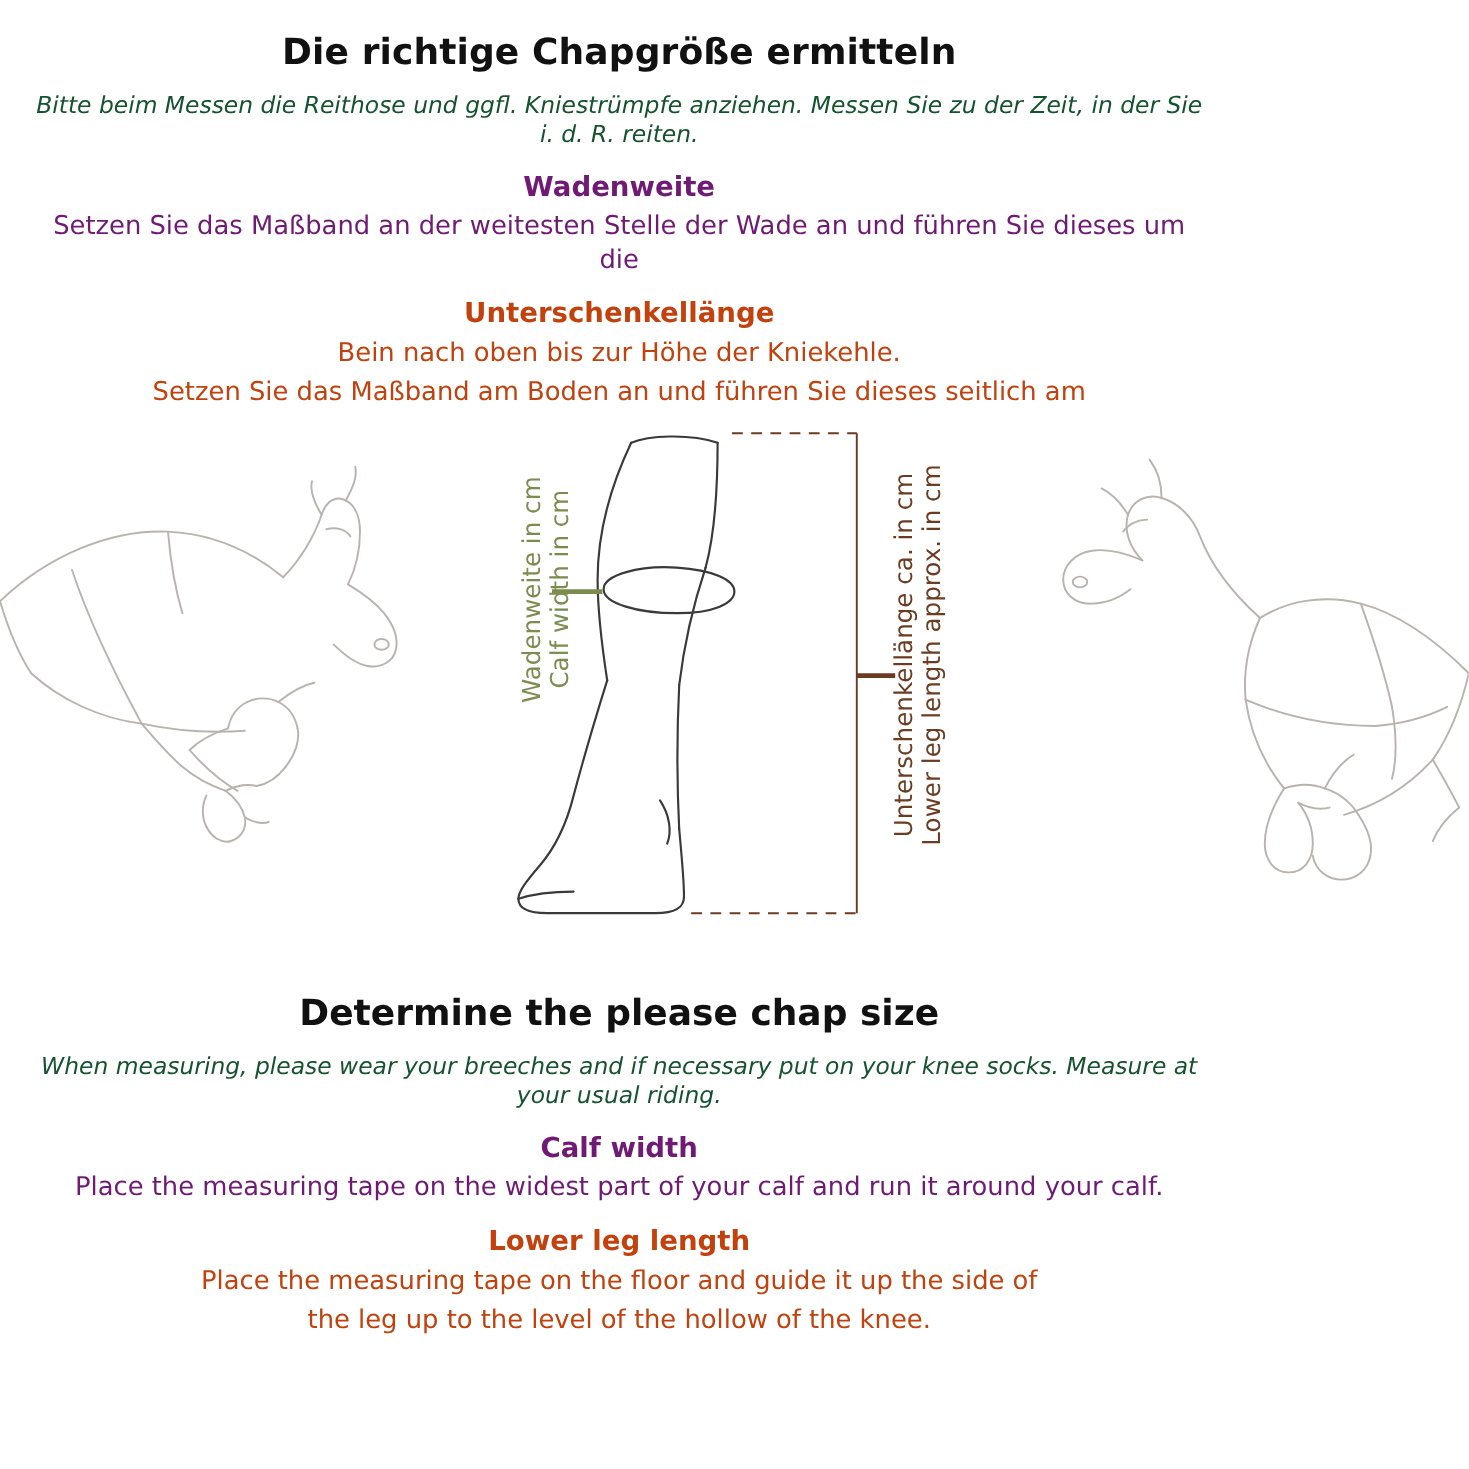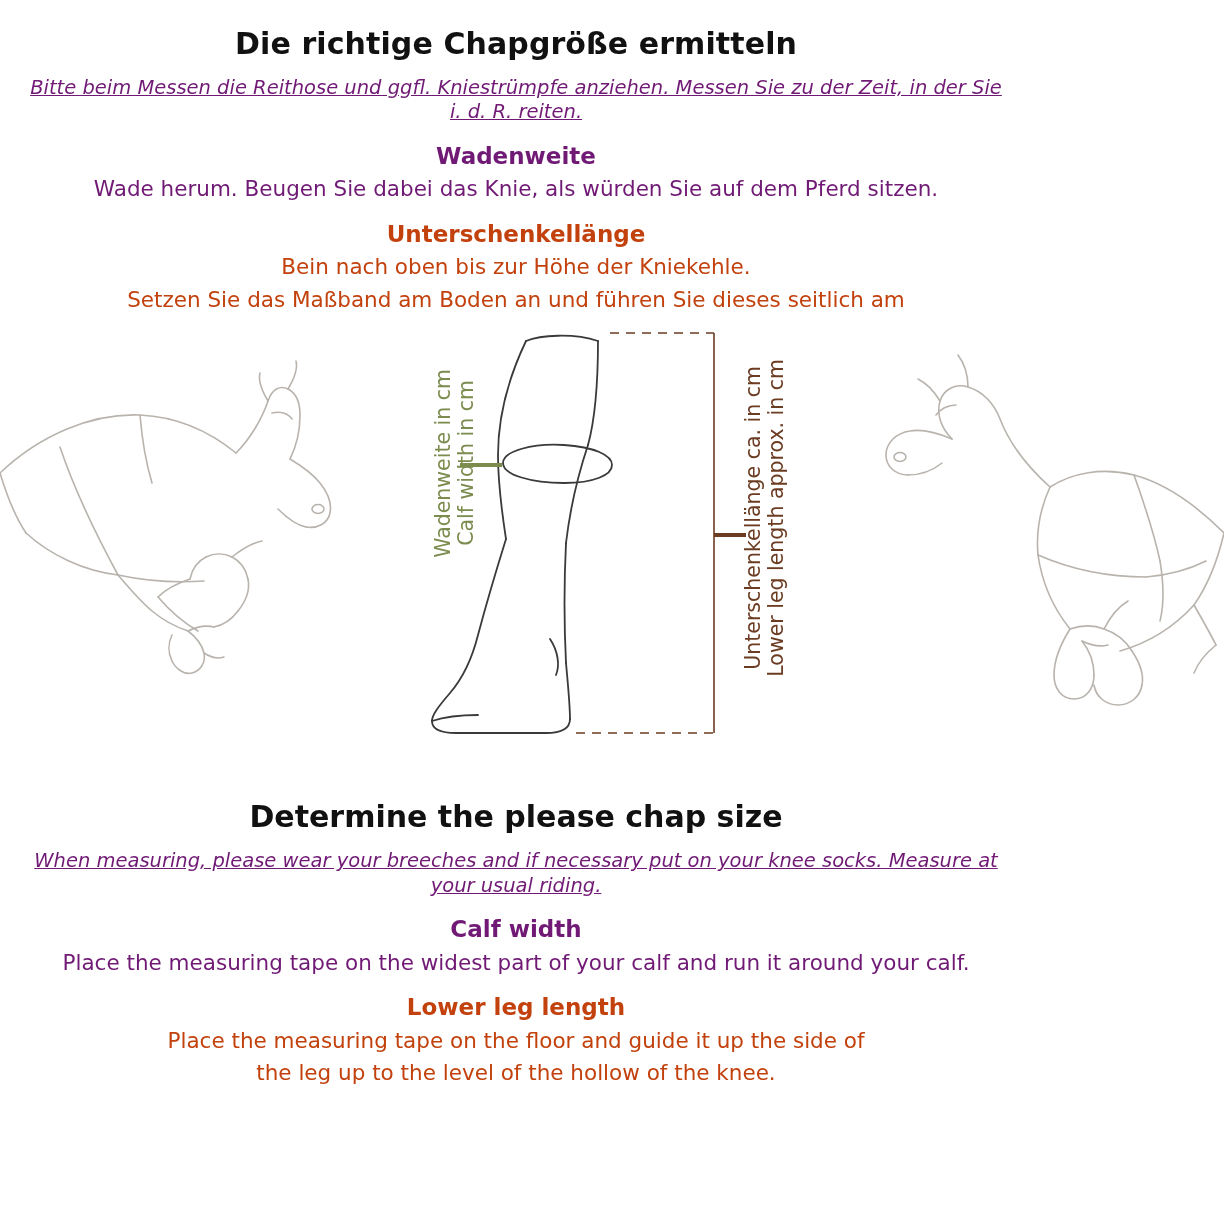--- a/index.html
+++ b/index.html
@@ -34,24 +34,23 @@
     font-weight: bold;
     color: #111111;
     letter-spacing: 0.1px;
     margin: 0;
     padding-top: 26px;
     line-height: 1.2;
   }
   .subtitle {
     font-style: italic;
     font-size: 19.5px;
-    color: #701a75;
+    color: #14532d;
     margin: 14px 0 0 0;
     line-height: 1.25;
-    text-decoration: underline;
   }
   .sec-head {
     font-size: 23px;
     font-weight: bold;
     margin: 18px 0 0 0;
     line-height: 1.2;
   }
   .sec-body {
     font-size: 21.5px;
     margin: 5px 0 0 0;
@@ -118,21 +117,21 @@
 <body>
 
 <div class="page">
 
   <div class="block">
     <h1 class="title">Die richtige Chapgröße ermitteln</h1>
     <p class="subtitle">Bitte beim Messen die Reithose und ggfl. Kniestrümpfe anziehen. Messen Sie zu der Zeit, in der Sie i. d. R. reiten.</p>
 
     <div class="sec-block">
       <p class="sec-head green">Wadenweite</p>
-      <p class="sec-body green">Wade herum. Beugen Sie dabei das Knie, als würden Sie auf dem Pferd sitzen.</p>
+      <p class="sec-body green">Setzen Sie das Maßband an der weitesten Stelle der Wade an und führen Sie dieses um die</p>
     </div>
 
     <div class="sec-block">
       <p class="sec-head brown">Unterschenkellänge</p>
       <p class="sec-body brown">Bein nach oben bis zur Höhe der Kniekehle.</p>
       <p class="sec-body brown">Setzen Sie das Maßband am Boden an und führen Sie dieses seitlich am</p>
     </div>
   </div>
 
   <div class="illus">

